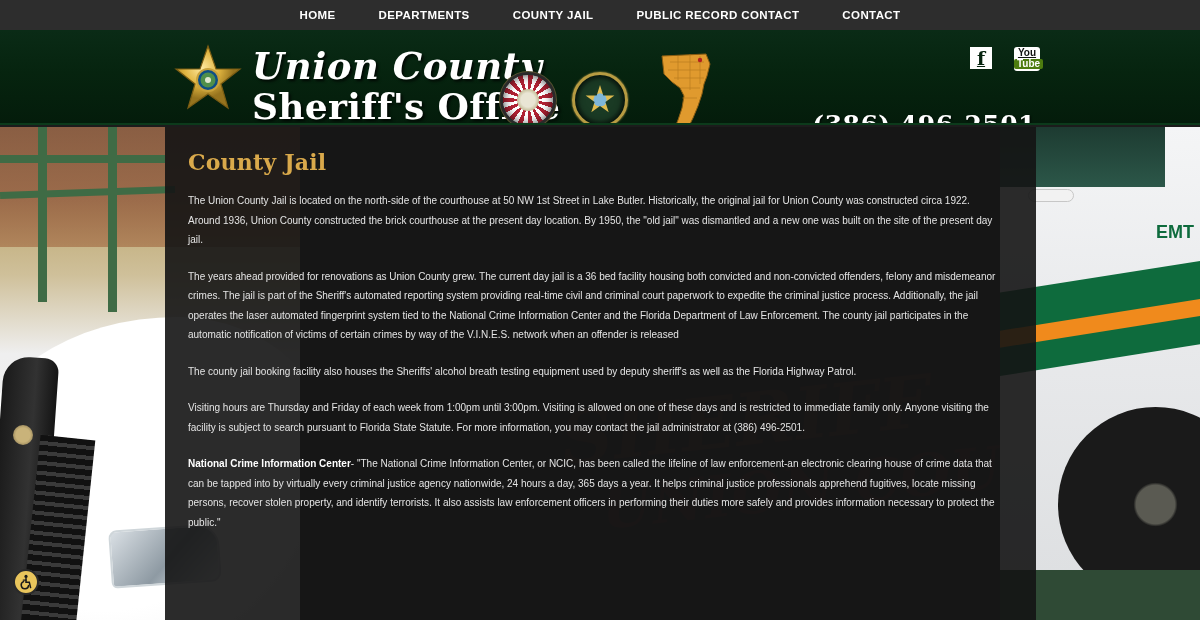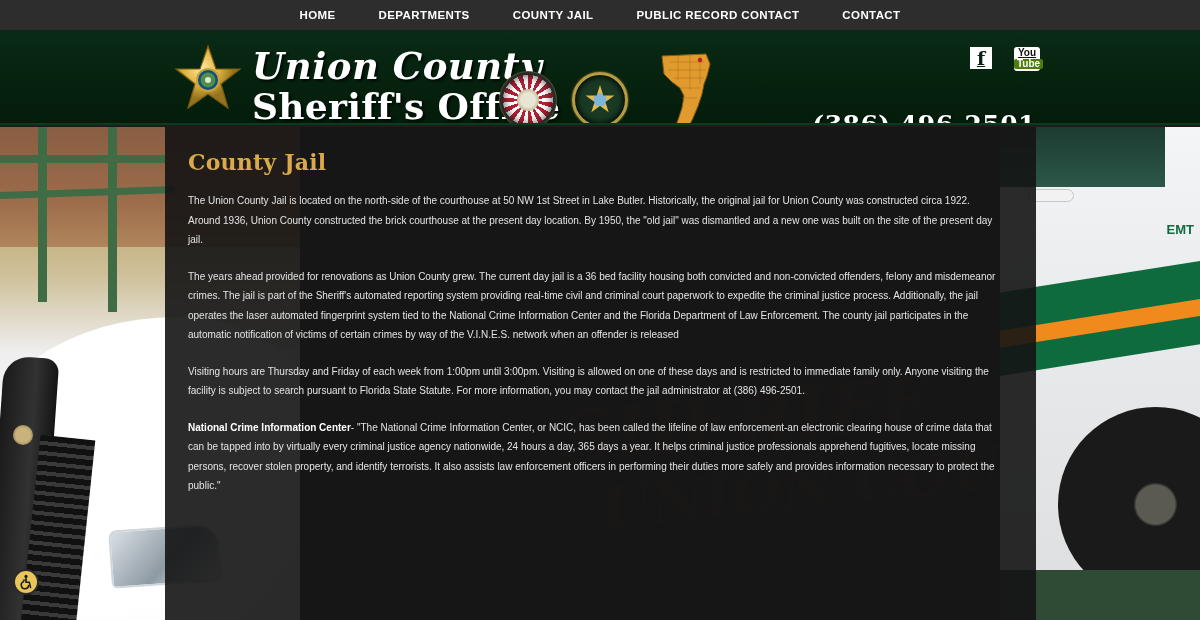--- a/index.html
+++ b/index.html
@@ -317,21 +317,21 @@
     position: absolute;
     left: 58px; top: 280px;
     width: 195px; height: 195px;
     border-radius: 50%;
     background: radial-gradient(circle, #5a5a52 0 14%, #1a1a1a 16% 70%, #0d0d0d 100%);
   }
   .bg-right .emt {
     position: absolute;
     right: 6px; top: 95px;
     color: #0e6b3d;
-    font-size: 13px;
+    font-size: 18px;
     font-weight: bold;
     font-family: "Liberation Sans", sans-serif;
   }
   .bg-right .road {
     position: absolute;
     left: 0; bottom: -10px; width: 200px; height: 60px;
     background: #2f4a35;
   }
 
   
@@ -519,20 +519,23 @@
     <h1 class="page-title">County Jail</h1>
 
     <p>
       <span>The Union County Jail is located on the north-side of the courthouse at 50 NW 1st Street in Lake Butler. Historically, the original jail for Union County was constructed circa 1922. Around 1936, Union County constructed the brick courthouse at the present day location. By 1950, the "old jail" was dismantled and a new one was built on the site of the present day jail.</span>
     </p>
 
     <p>
       <span>The years ahead provided for renovations as Union County grew. The current day jail is a 36 bed facility housing both convicted and non-convicted offenders, felony and misdemeanor crimes. The jail is part of the Sheriff's automated reporting system providing real-time civil and criminal court paperwork to expedite the criminal justice process. Additionally, the jail operates the laser automated fingerprint system tied to the National Crime Information Center and the Florida Department of Law Enforcement. The county jail participates in the automatic notification of victims of certain crimes by way of the V.I.N.E.S. network when an offender is released</span>
     </p>
 
+    <p>
+      <span>The county jail booking facility also houses the Sheriffs' alcohol breath testing equipment used by deputy sheriff's as well as the Florida Highway Patrol.</span>
+    </p>
 
     <p>
       <span>Visiting hours are Thursday and Friday of each week from 1:00pm until 3:00pm. Visiting is allowed on one of these days and is restricted to immediate family only. Anyone visiting the facility is subject to search pursuant to Florida State Statute. For more information, you may contact the jail administrator at (386) 496-2501.</span>
     </p>
 
     <p>
       <b>National Crime Information Center</b><span>- "The National Crime Information Center, or NCIC, has been called the lifeline of law enforcement-an electronic clearing house of crime data that can be tapped into by virtually every criminal justice agency nationwide, 24 hours a day, 365 days a year. It helps criminal justice professionals apprehend fugitives, locate missing persons, recover stolen property, and identify terrorists. It also assists law enforcement officers in performing their duties more safely and provides information necessary to protect the public."</span>
     </p>
 
   </main>

